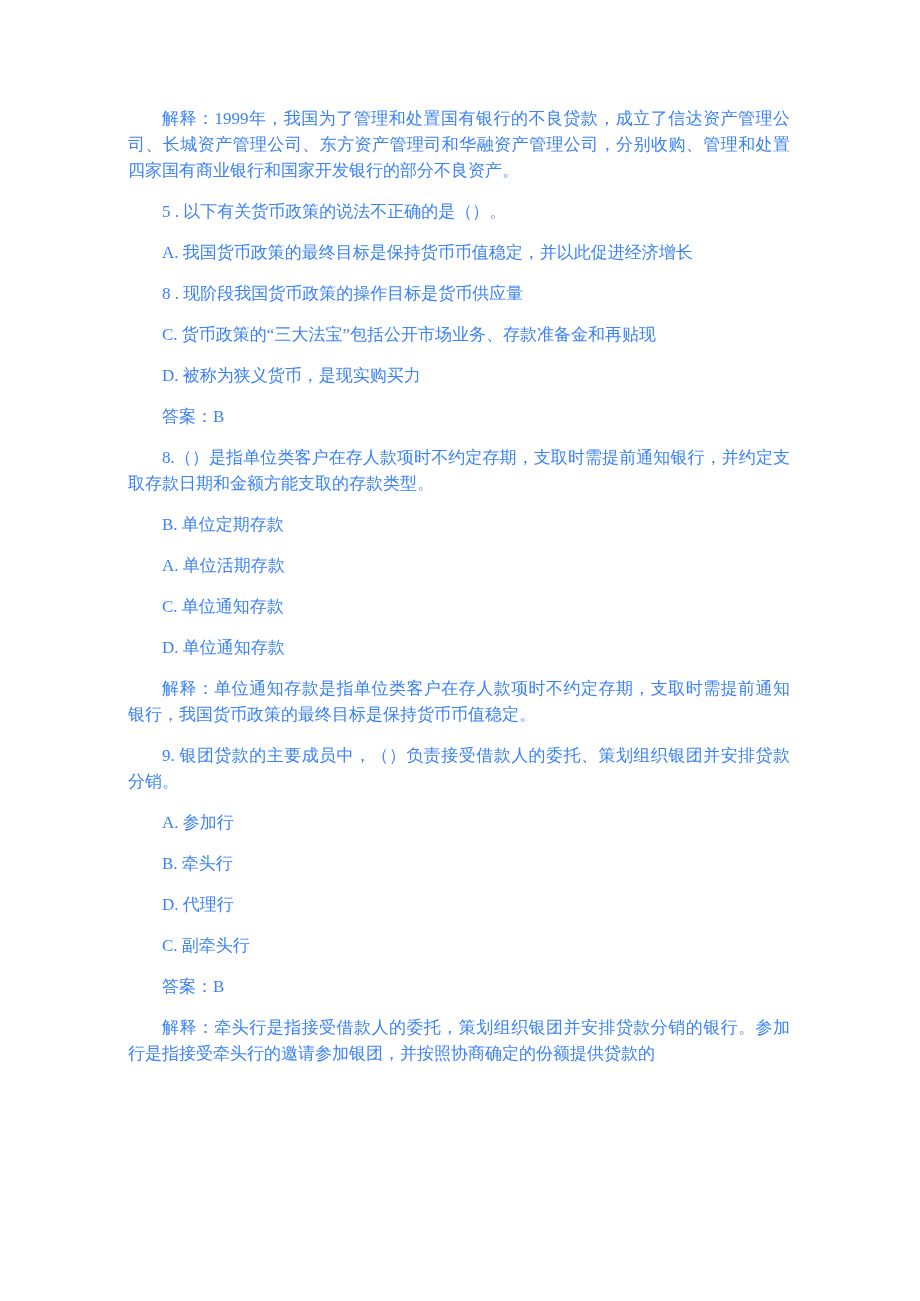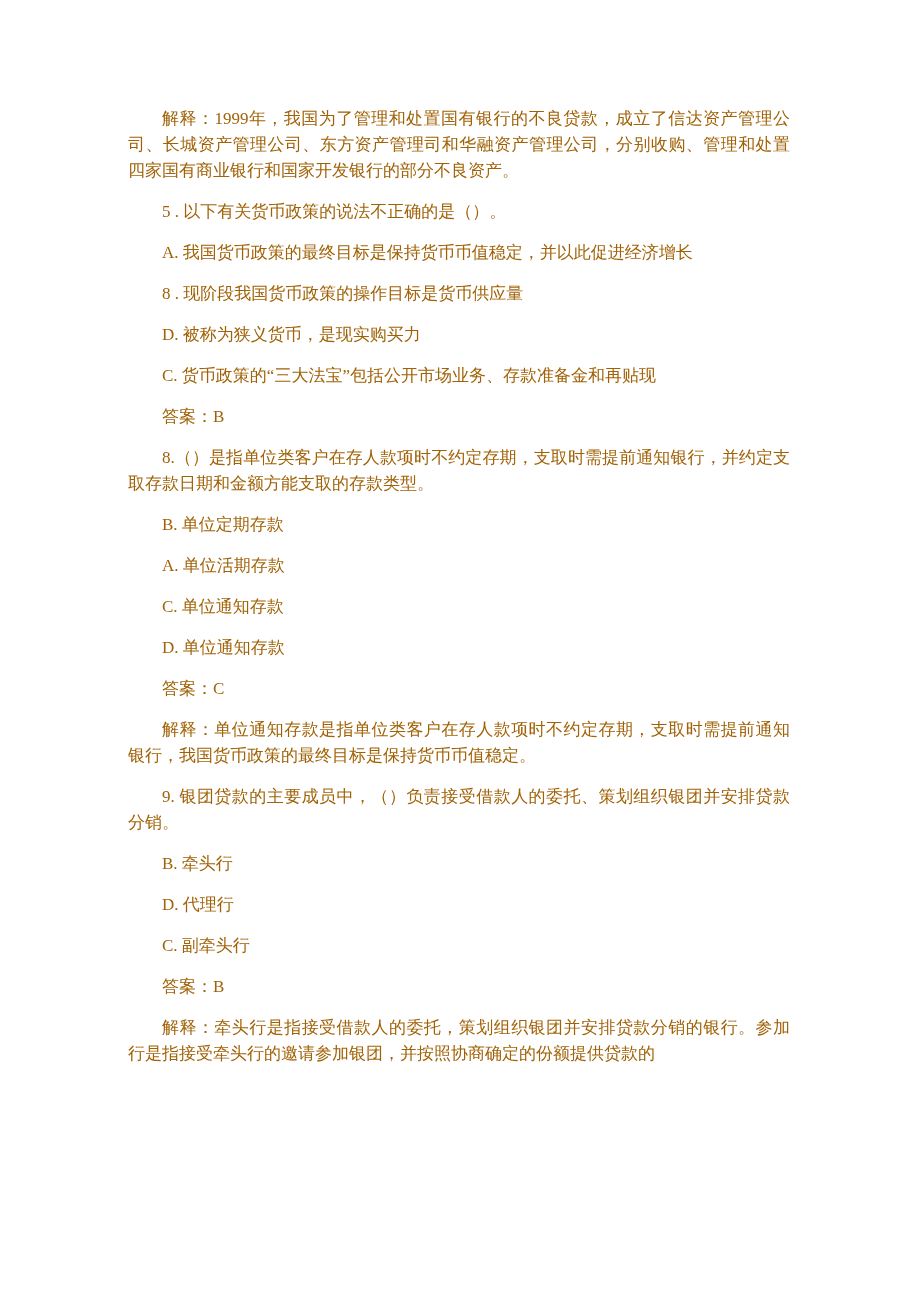--- a/index.html
+++ b/index.html
@@ -11,52 +11,52 @@
     width: 920px;
     height: 1301px;
     font-family: "Liberation Serif", "DejaVu Serif", serif;
   }
   .page {
     box-sizing: border-box;
     width: 920px;
     height: 1301px;
     padding: 106px 130px 0 128px;
     background: #ffffff;
-    color: #a16207;
+    color: #3b82f6;
     overflow: hidden;
   }
   .para {
     margin: 0 0 15px 0;
     font-size: 17px;
     line-height: 26px;
     text-align: justify;
     text-indent: 2em;
     word-break: break-all;
   }
 </style>
 </head>
 <body>
 
 <div class="page">
   <p class="para">解释：1999年，我国为了管理和处置国有银行的不良贷款，成立了信达资产管理公司、长城资产管理公司、东方资产管理司和华融资产管理公司，分别收购、管理和处置四家国有商业银行和国家开发银行的部分不良资产。</p>
 
   <p class="para">5 . 以下有关货币政策的说法不正确的是（）。</p>
   <p class="para">A. 我国货币政策的最终目标是保持货币币值稳定，并以此促进经济增长</p>
   <p class="para">8 . 现阶段我国货币政策的操作目标是货币供应量</p>
+  <p class="para">C. 货币政策的“三大法宝”包括公开市场业务、存款准备金和再贴现</p>
   <p class="para">D. 被称为狭义货币，是现实购买力</p>
-  <p class="para">C. 货币政策的“三大法宝”包括公开市场业务、存款准备金和再贴现</p>
   <p class="para">答案：B</p>
 
   <p class="para">8.（）是指单位类客户在存人款项时不约定存期，支取时需提前通知银行，并约定支取存款日期和金额方能支取的存款类型。</p>
   <p class="para">B. 单位定期存款</p>
   <p class="para">A. 单位活期存款</p>
   <p class="para">C. 单位通知存款</p>
   <p class="para">D. 单位通知存款</p>
-  <p class="para">答案：C</p>
   <p class="para">解释：单位通知存款是指单位类客户在存人款项时不约定存期，支取时需提前通知银行，我国货币政策的最终目标是保持货币币值稳定。</p>
 
   <p class="para">9. 银团贷款的主要成员中，（）负责接受借款人的委托、策划组织银团并安排贷款分销。</p>
+  <p class="para">A. 参加行</p>
   <p class="para">B. 牵头行</p>
   <p class="para">D. 代理行</p>
   <p class="para">C. 副牵头行</p>
   <p class="para">答案：B</p>
   <p class="para">解释：牵头行是指接受借款人的委托，策划组织银团并安排贷款分销的银行。参加行是指接受牵头行的邀请参加银团，并按照协商确定的份额提供贷款的</p>
 </div>
 
 </body></html>

